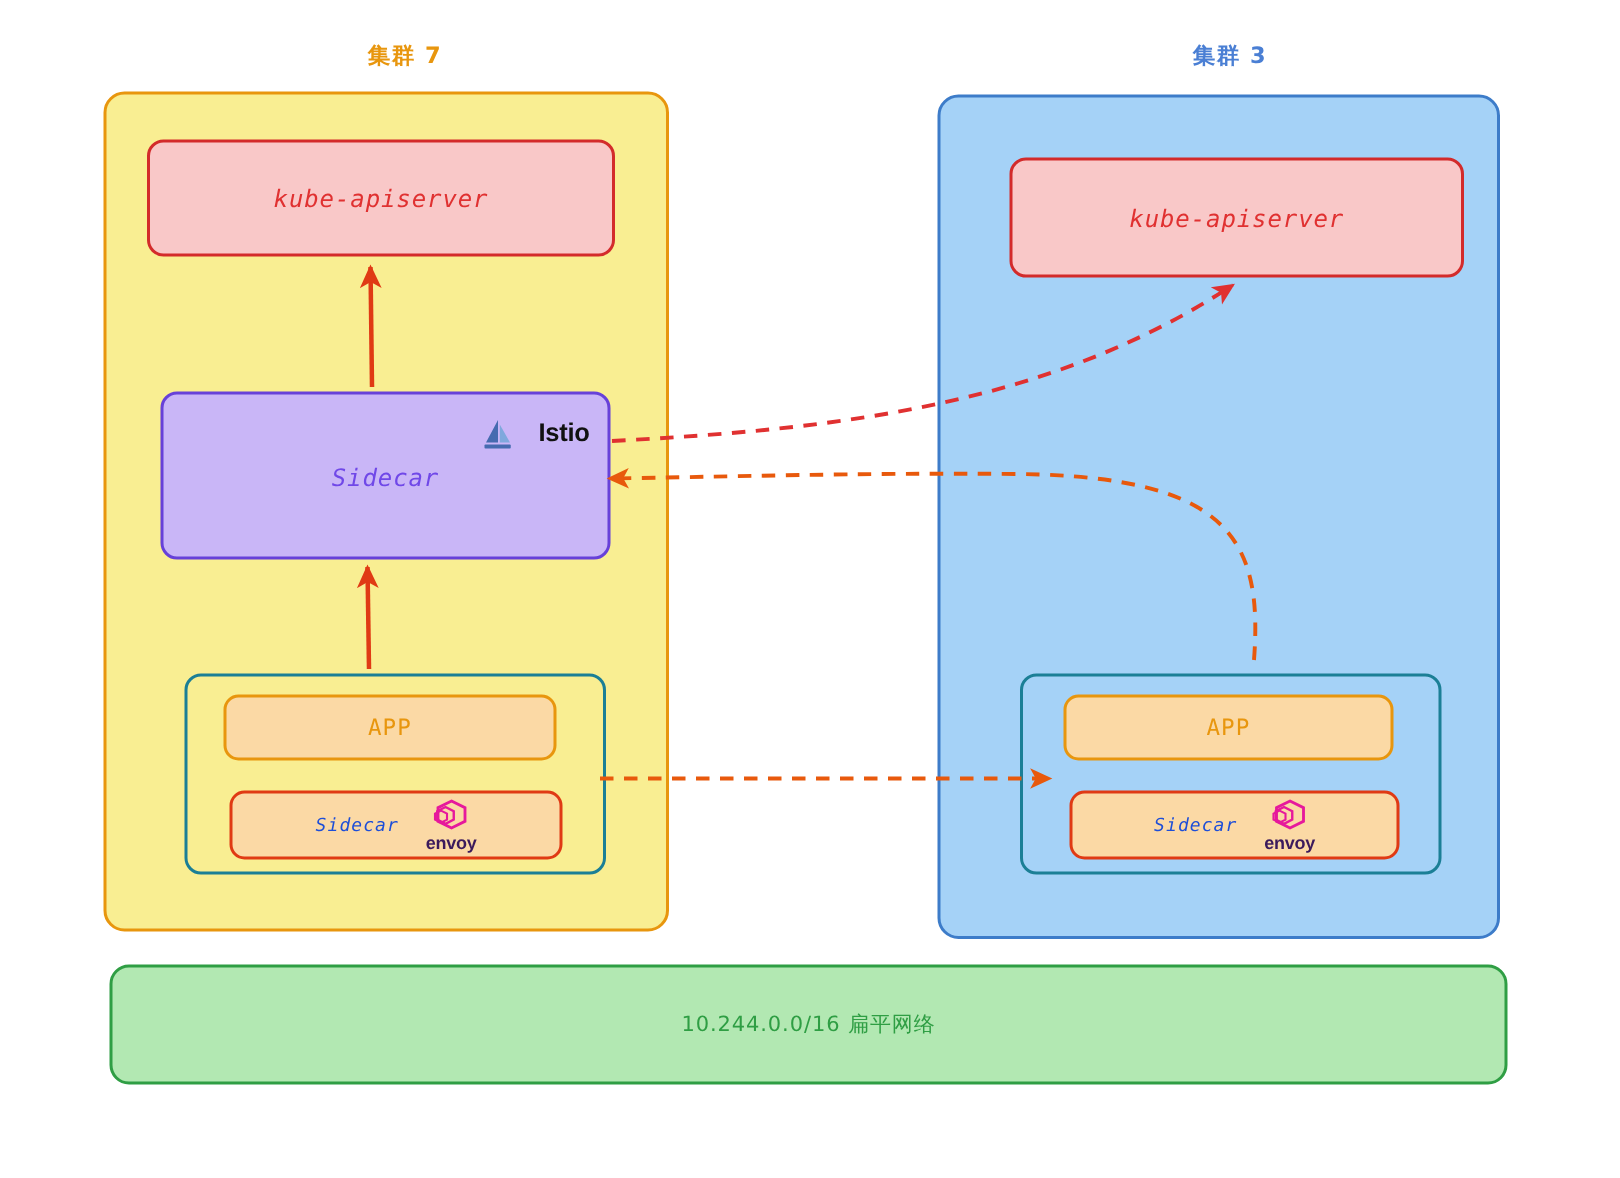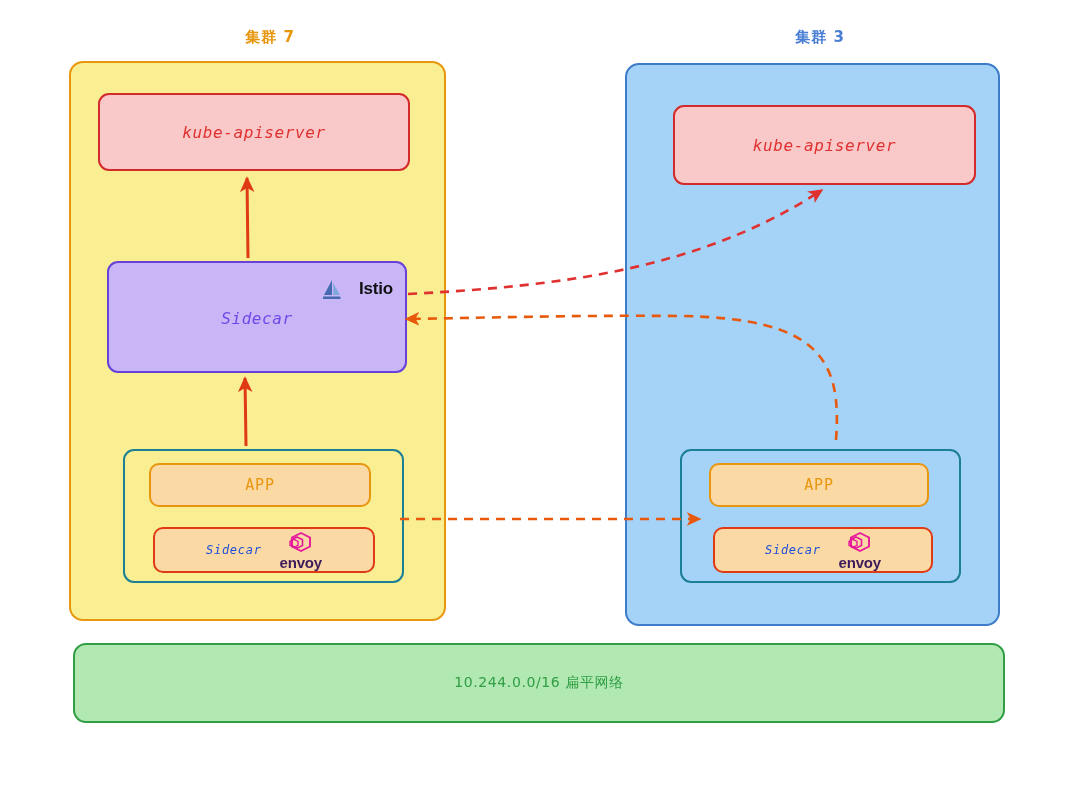--- a/index.html
+++ b/index.html
@@ -138,21 +138,21 @@
     font-size: 12px;
     letter-spacing: 0.7px;
     color: #1d4ed8;
   }
   #sidecar-c1 { left: 153px; top: 527px; width: 222px; height: 46px; }
   #sidecar-c2 { left: 713px; top: 527px; width: 220px; height: 46px; }
 
   .envoy-logo { display: flex; flex-direction: column; align-items: center; line-height: 1; }
   .envoy-word {
     font-family: "Liberation Sans", sans-serif;
-    font-size: 15px;
+    font-size: 12px;
     font-weight: 700;
     color: #3b1a5c;
     margin-top: -1px;
     letter-spacing: -0.2px;
   }
 
   
   #network-box {
     left: 73px; top: 643px; width: 932px; height: 80px;
     background: #b2e8b2;

